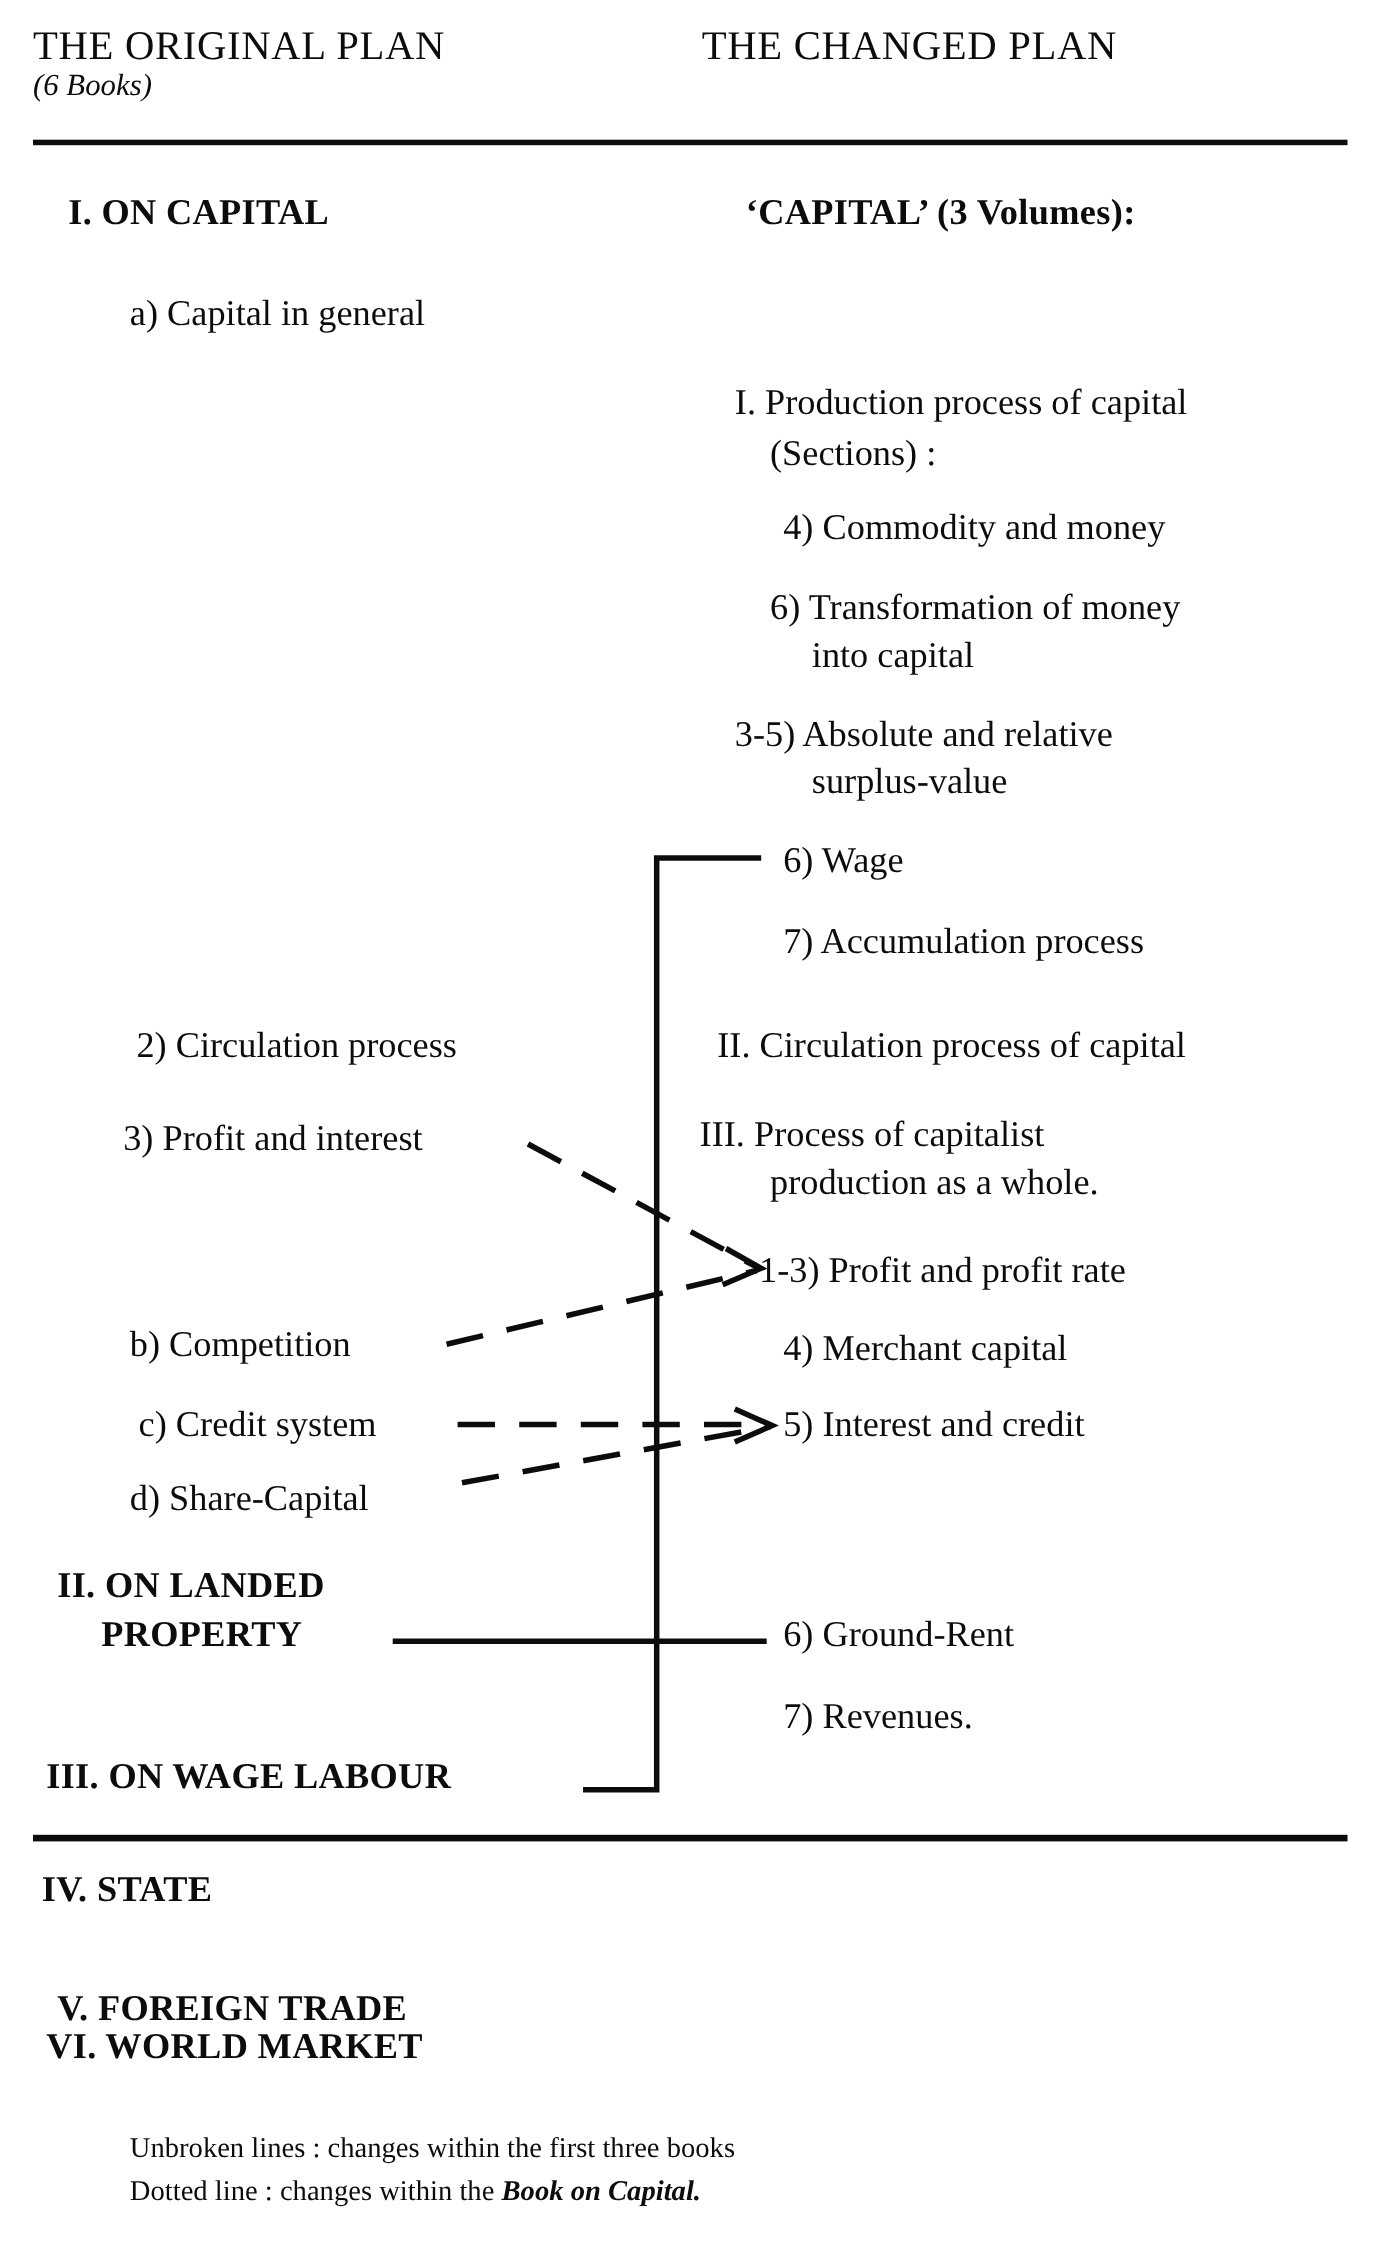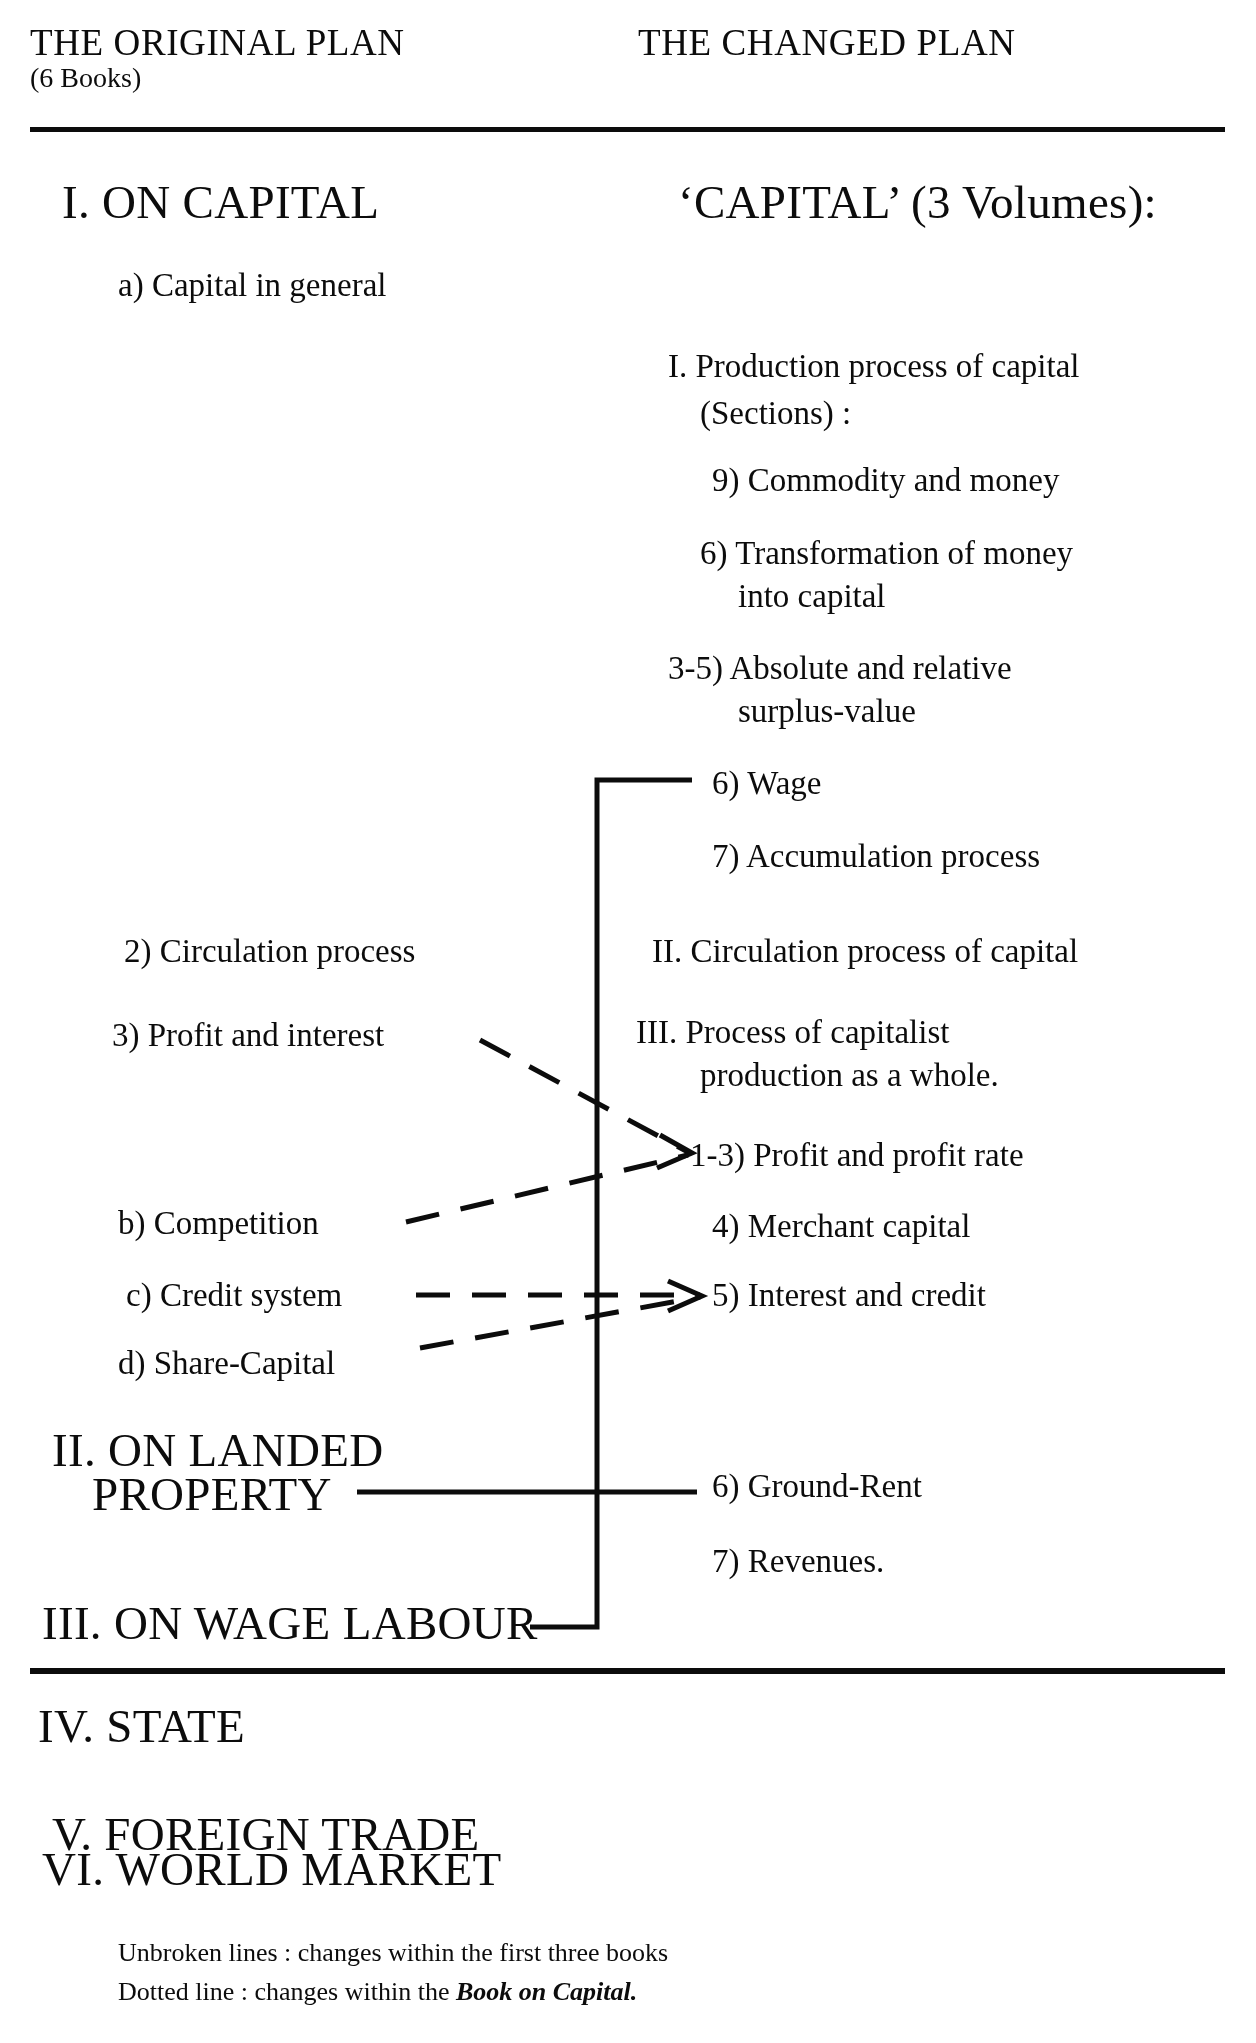--- a/index.html
+++ b/index.html
@@ -25,39 +25,41 @@
     position: absolute;
     white-space: pre;
     line-height: 1.12;
   }
   .hdr {
     font-size: 37px;
     letter-spacing: 0.6px;
   }
   .hdr-sub {
     font-size: 28px;
+    font-style: italic;
   }
   .rule {
     position: absolute;
     background: #0c0c0c;
   }
   .item {
     font-size: 33px;
   }
   .legend {
     font-size: 26px;
     line-height: 1.3;
   }
   .legend i {
     font-style: italic;
     font-weight: bold;
   }
   .caps {
-    font-size: 47px;
+    font-size: 33px;
     letter-spacing: 0.3px;
+    font-weight: bold;
   }
   svg#connectors {
     position: absolute;
     left: 0; top: 0;
     width: 1256px;
     height: 2043px;
     pointer-events: none;
   }
 </style>
 </head>
@@ -82,21 +84,21 @@
 
   <div class="txt caps" style="left:52px; top:1424px;">II. ON LANDED</div>
   <div class="txt caps" style="left:92px; top:1468px;">PROPERTY</div>
   <div class="txt caps" style="left:42px; top:1597px;">III. ON WAGE LABOUR</div>
 
   <div class="txt caps" style="left:678px; top:176px;">‘CAPITAL’ (3 Volumes):</div>
 
   <div class="txt item" style="left:668px; top:348px;">I. Production process of capital</div>
   <div class="txt item" style="left:700px; top:395px;">(Sections) :</div>
 
-  <div class="txt item" style="left:712px; top:462px;">9) Commodity and money</div>
+  <div class="txt item" style="left:712px; top:462px;">4) Commodity and money</div>
   <div class="txt item" style="left:700px; top:535px;">6) Transformation of money</div>
   <div class="txt item" style="left:738px; top:578px;">into capital</div>
   <div class="txt item" style="left:668px; top:650px;">3-5) Absolute and relative</div>
   <div class="txt item" style="left:738px; top:693px;">surplus-value</div>
   <div class="txt item" style="left:712px; top:765px;">6) Wage</div>
   <div class="txt item" style="left:712px; top:838px;">7) Accumulation process</div>
 
   <div class="txt item" style="left:652px; top:933px;">II. Circulation process of capital</div>
 
   <div class="txt item" style="left:636px; top:1014px;">III. Process of capitalist</div>

